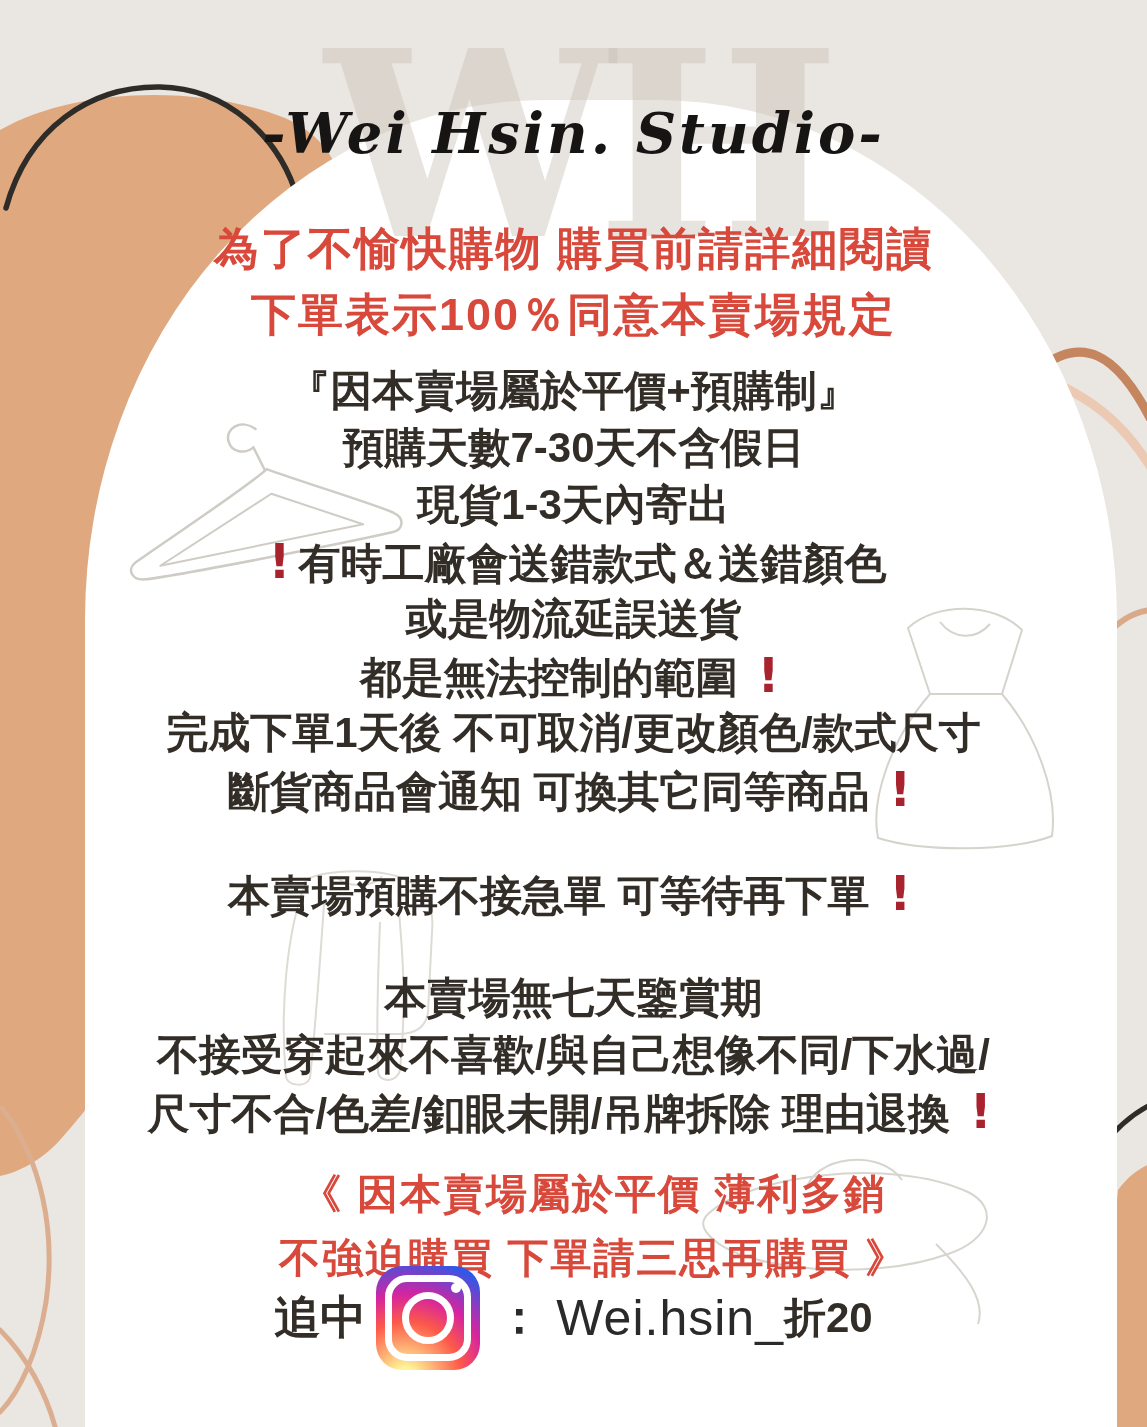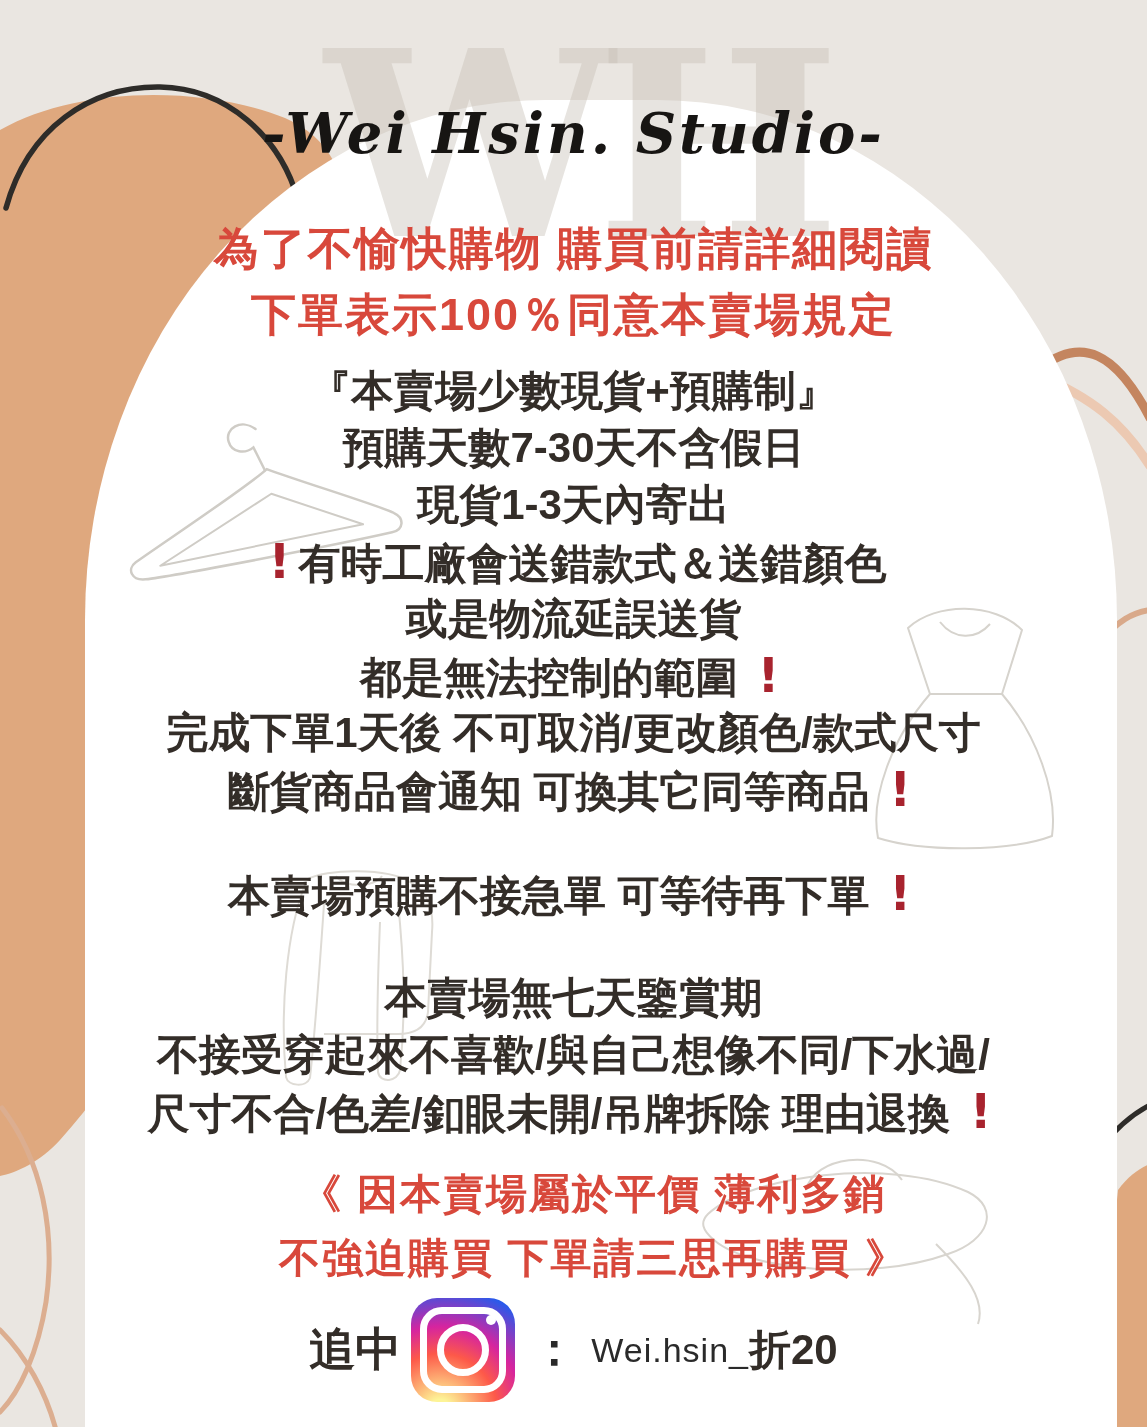--- a/index.html
+++ b/index.html
@@ -36,21 +36,21 @@
   .gap{height:47px;}
   .gap-small{height:22px;}
   .red-row{height:64px;line-height:64px;font-size:41px;letter-spacing:2px;padding-left:40px;}
   span.red{color:#d8483b;}
   span.ink{color:#332d28;}
   span.bang{
     color:#a8232e;font-size:48px;font-weight:900;padding:0 8px;
     font-family:"DejaVu Sans",sans-serif;
   }
   .footer{
-    position:absolute;top:1288px;left:0;width:100%;height:124px;z-index:5;
+    position:absolute;top:1256px;left:0;width:100%;height:124px;z-index:5;
     display:flex;align-items:center;justify-content:center;
   }
   .follow{font-size:46px;font-weight:700;color:#332d28;}
   .ig{
     width:104px;height:104px;border-radius:26px;position:relative;
     margin:0 16px 0 10px;display:inline-block;
     background:radial-gradient(circle at 28% 108%,
       #fdf497 0%, #fdf497 8%, #fd5949 42%, #d6249f 62%, #285AEB 92%);
   }
   .ig::before{
@@ -59,21 +59,21 @@
   }
   .ig::after{
     content:"";position:absolute;left:50%;top:50%;width:38px;height:38px;
     margin:-26px 0 0 -26px;border:7px solid #fff;border-radius:50%;
   }
   .ig-dot{
     position:absolute;right:19px;top:17px;width:10px;height:10px;
     background:#fff;border-radius:50%;z-index:1;
   }
   .colon{font-size:46px;font-weight:700;color:#2a2a2a;margin-right:14px;}
-  .handle{font-size:34px;font-weight:500;color:#2a2a2a;letter-spacing:1px;}
+  .handle{font-size:50px;font-weight:500;color:#2a2a2a;letter-spacing:1px;}
   .discount{font-size:42px;font-weight:700;color:#332d28;}
 </style>
 </head>
 <body>
 
 <div class="stage">
 
   <svg class="deco" width="1147" height="1427" viewBox="0 0 1147 1427">
 
     <path d="M 0 130 C 80 85, 205 86, 285 118
@@ -135,21 +135,21 @@
   </svg>
 
   <div class="logo">-Wei Hsin. Studio-</div>
 
   <div class="textcol header">
       <div class="line"><span class="red">為了不愉快購物 購買前請詳細閱讀</span></div>
       <div class="line"><span class="red">下單表示100％同意本賣場規定</span></div>
     </div>
 
   <div class="textcol bodycol">
-      <div class="line"><span class="ink">『本賣場少數現貨+預購制』</span></div>
+      <div class="line"><span class="ink">『因本賣場屬於平價+預購制』</span></div>
       <div class="line"><span class="ink">預購天數7-30天不含假日</span></div>
       <div class="line"><span class="ink">現貨1-3天內寄出</span></div>
       <div class="line"><span class="bang">!</span><span class="ink">有時工廠會送錯款式＆送錯顏色</span></div>
       <div class="line"><span class="ink">或是物流延誤送貨</span></div>
       <div class="line"><span class="ink">都是無法控制的範圍 </span><span class="bang">!</span></div>
       <div class="line"><span class="ink">完成下單1天後 不可取消/更改顏色/款式尺寸</span></div>
       <div class="line"><span class="ink">斷貨商品會通知 可換其它同等商品 </span><span class="bang">!</span></div>
       <div class="line gap"></div>
       <div class="line"><span class="ink">本賣場預購不接急單 可等待再下單 </span><span class="bang">!</span></div>
       <div class="line gap"></div>

